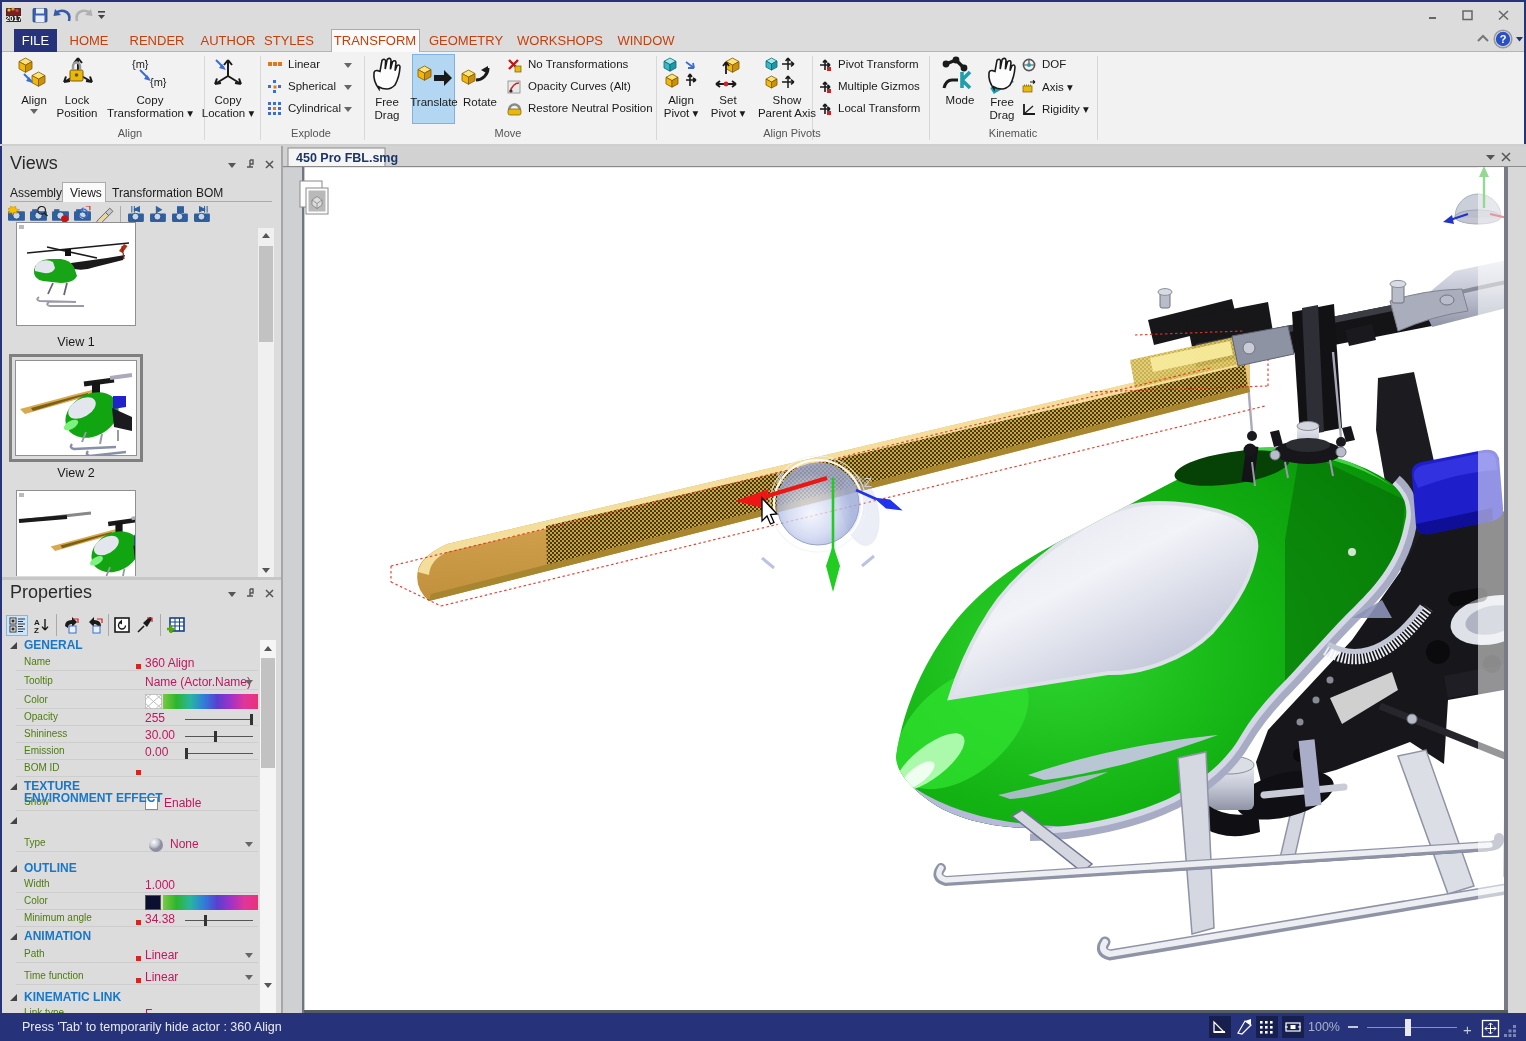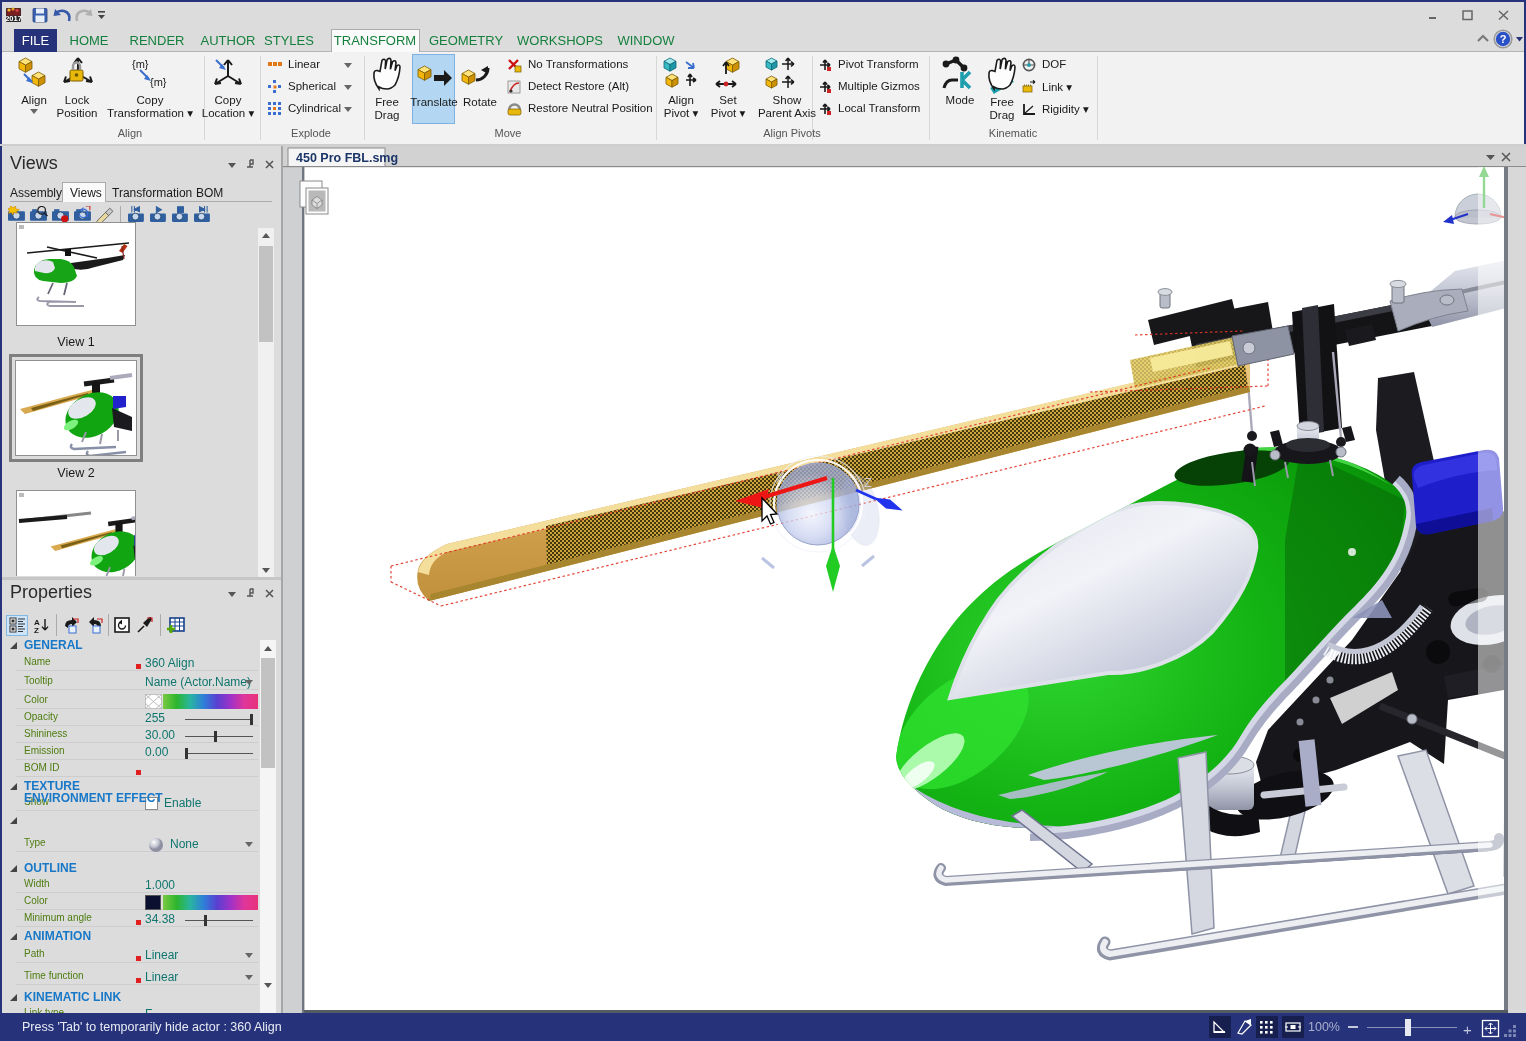--- a/index.html
+++ b/index.html
@@ -1,26 +1,26 @@
 <!DOCTYPE html>
 <html><head><meta charset="utf-8"><style>
 *{margin:0;padding:0;box-sizing:border-box;}
 html,body{width:1526px;height:1041px;overflow:hidden;background:#dcdcdc;
  font-family:"Liberation Sans",sans-serif;}
 .abs{position:absolute;}
 #page{position:relative;width:1526px;height:1041px;}
 .icon{position:absolute;}
-.tabtxt{position:absolute;top:29px;height:23px;line-height:23px;font-size:13px;color:#15803d;text-align:center;}
+.tabtxt{position:absolute;top:29px;height:23px;line-height:23px;font-size:13px;color:#c2410c;text-align:center;}
 .glabel{position:absolute;top:127px;font-size:11px;color:#555;text-align:center;}
 .btxt{position:absolute;font-size:11.5px;color:#1a1a1a;text-align:center;line-height:13px;}
 .stxt{position:absolute;font-size:11.5px;color:#1a1a1a;white-space:nowrap;}
 .sep{position:absolute;top:56px;height:84px;width:1px;background:#d7d7d7;}
 .pcat{position:absolute;left:24px;font-size:12px;font-weight:bold;color:#1878c8;}
 .plab{position:absolute;left:24px;font-size:10px;color:#4d7c0f;}
-.pval{position:absolute;left:145px;font-size:12px;color:#0f766e;white-space:nowrap;}
+.pval{position:absolute;left:145px;font-size:12px;color:#be185d;white-space:nowrap;}
 .pline{position:absolute;left:16px;width:242px;height:1px;background:#cdcdcd;}
 .rdot{position:absolute;width:5px;height:5px;background:#e02020;}
 .ddarr{position:absolute;width:0;height:0;border-left:4px solid transparent;border-right:4px solid transparent;border-top:5px solid #666;}
 .slider{position:absolute;height:1px;background:#555;}
 .sthumb{position:absolute;width:3px;height:11px;background:#333;top:-5px;}
 </style></head><body>
 <div id="page">
 
 <div class="abs" style="left:0;top:0;width:1526px;height:2px;background:#26337a"></div>
 <div class="abs" style="left:0;top:0;width:2px;height:1041px;background:#26337a"></div>
@@ -183,21 +183,21 @@
 <svg class="icon" style="left:507px;top:58px" width="15" height="15" viewBox="0 0 15 15">
       <path d="M2 2 l9 9 M11 2 l-9 9" stroke="#cc1111" stroke-width="2.4"></path>
       <rect x="8" y="8" width="6" height="6" fill="#e8b90a" stroke="#7a5c00" stroke-width="0.7"></rect>
     </svg>
 <div class="stxt" style="left:528px;top:58px">No Transformations</div>
 <svg class="icon" style="left:507px;top:80px" width="15" height="15" viewBox="0 0 15 15">
       <rect x="1" y="1" width="12" height="12" fill="#e8e8e8" stroke="#888" stroke-width="0.8"></rect>
       <path d="M3 12 q3 -9 9 -9" stroke="#cc2222" stroke-width="1.6" fill="none"></path>
       <circle cx="4" cy="11" r="1.6" fill="#333"></circle>
     </svg>
-<div class="stxt" style="left:528px;top:80px">Detect Restore (Alt)</div>
+<div class="stxt" style="left:528px;top:80px">Opacity Curves (Alt)</div>
 <svg class="icon" style="left:507px;top:102px" width="15" height="15" viewBox="0 0 15 15">
       <path d="M2 8 a5.5 5.5 0 0 1 11 0" fill="none" stroke="#8a8a8a" stroke-width="2.6"></path>
       <rect x="1" y="7" width="13" height="6" rx="2" fill="#e8b90a" stroke="#7a5c00" stroke-width="0.7"></rect>
     </svg>
 <div class="stxt" style="left:528px;top:102px">Restore Neutral Position</div>
 <svg class="icon" style="left:662px;top:56px" width="38" height="36" viewBox="0 0 38 36">
 <g stroke="#0c6874" stroke-width="0.8" stroke-linejoin="round">
         <path d="M2 5.300000000000001 L8.0 2 L14 5.300000000000001 L8.0 8.600000000000001 Z" fill="#9fe8ec"></path>
         <path d="M2 5.300000000000001 L8.0 8.600000000000001 L8.0 15.200000000000003 L2 11.900000000000002 Z" fill="#37b8c4"></path>
         <path d="M14 5.300000000000001 L8.0 8.600000000000001 L8.0 15.200000000000003 L14 11.900000000000002 Z" fill="#1e98a8"></path>
@@ -285,21 +285,21 @@
       <circle cx="7" cy="7" r="5.6" fill="none" stroke="#555" stroke-width="1.6"></circle>
       <circle cx="7" cy="7" r="2" fill="#1f9fae"></circle>
       <path d="M7 1.4 v4 M1.4 7 h4 M12.6 7 h-4" stroke="#555" stroke-width="1.2"></path>
     </svg>
 <div class="stxt" style="left:1042px;top:58px">DOF</div>
 <svg class="icon" style="left:1022px;top:80px" width="15" height="15" viewBox="0 0 15 15">
       <rect x="1" y="6" width="9" height="6" fill="#e8b90a" stroke="#7a5c00" stroke-width="0.7"></rect>
       <path d="M2.5 6 v-1.5 M4.5 6 v-1.5 M6.5 6 v-1.5 M8.5 6 v-1.5" stroke="#7a5c00" stroke-width="0.8"></path>
       <path d="M8 2 h5 M13 2 l-2 -1.6 M13 2 l-2 1.6" stroke="#1a1a1a" stroke-width="1.2" fill="none"></path>
     </svg>
-<div class="stxt" style="left:1042px;top:80px">Link ▾</div>
+<div class="stxt" style="left:1042px;top:80px">Axis ▾</div>
 <svg class="icon" style="left:1022px;top:102px" width="15" height="15" viewBox="0 0 15 15">
       <path d="M2 2 L2 12 L13 12" stroke="#1a1a1a" stroke-width="1.8" fill="none"></path>
       <path d="M2 12 L11 4" stroke="#1a1a1a" stroke-width="1.2"></path>
     </svg>
 <div class="stxt" style="left:1042px;top:102px">Rigidity ▾</div>
 <svg class="icon" style="left:1472px;top:29px" width="54" height="20" viewBox="0 0 54 20">
 <path d="M6 12 l5 -5 5 5" stroke="#777" stroke-width="2" fill="none"></path>
 <circle cx="31" cy="10" r="8.8" fill="none" stroke="#999" stroke-width="1.6"></circle>
 <circle cx="31" cy="10" r="7.2" fill="#2a50c8"></circle>
 <text x="31" y="14" font-size="11" font-weight="bold" fill="#fff" text-anchor="middle">?</text>

